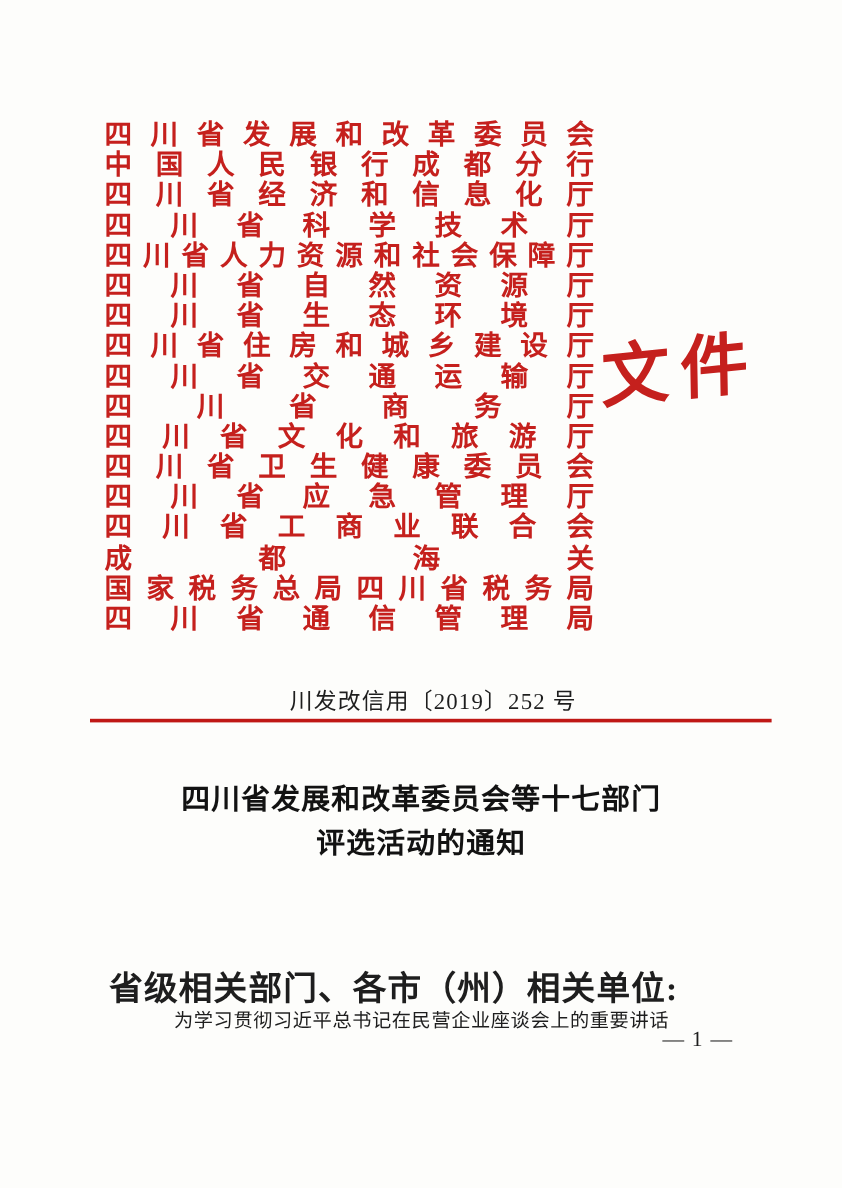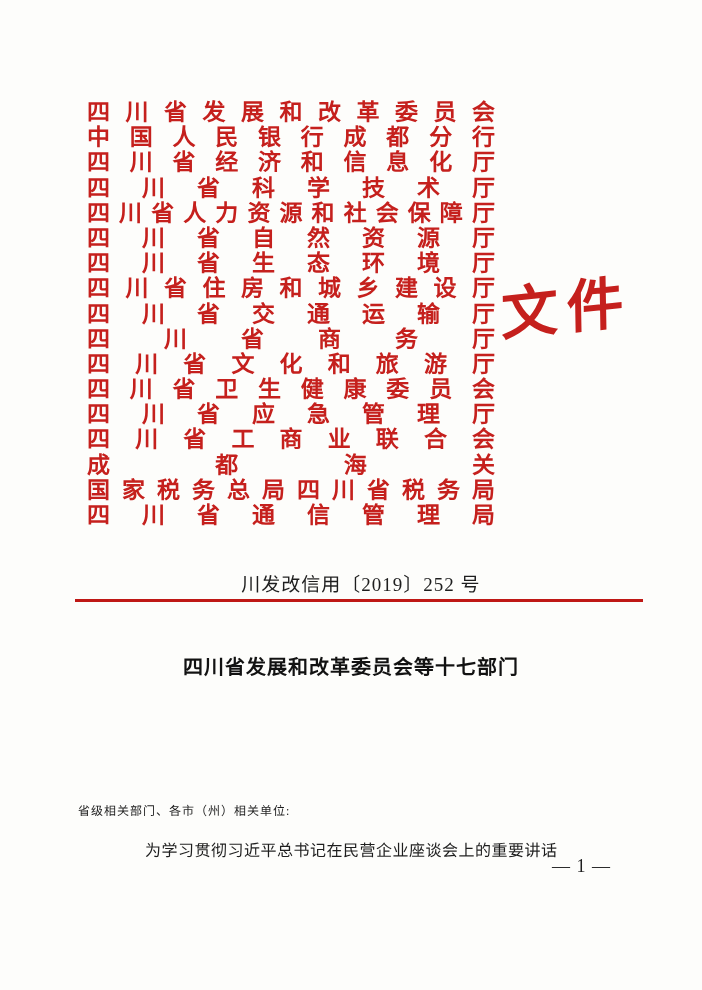--- a/index.html
+++ b/index.html
@@ -43,28 +43,28 @@
     transform:translateX(10px);
   }
   
   .red-line{
     position:absolute;top:599px;left:75px;width:568px;height:3px;
     background:var(--line-red);
   }
   
   .title{
     position:absolute;top:649px;left:0;width:100%;margin:0;
-    text-align:center;font-size:20px;font-weight:700;color:#121212;
+    text-align:center;font-size:24px;font-weight:700;color:#121212;
     line-height:37px;letter-spacing:1px;
   }
   .title .title-line{display:block;}
   
   .salutation{
-    position:absolute;left:78px;top:801px;
-    font-size:12px;color:var(--ink);letter-spacing:1px;white-space:nowrap;
+    position:absolute;left:91px;top:801px;
+    font-size:28px;color:var(--ink);letter-spacing:1px;white-space:nowrap;font-weight:bold;
   }
   .paragraph{
     position:absolute;left:145px;top:837px;
     font-size:16px;color:var(--ink);letter-spacing:0.5px;white-space:nowrap;
   }
   .page-number{
     position:absolute;left:552px;top:856px;
     font-size:18px;color:var(--ink);letter-spacing:1px;white-space:nowrap;
   }
 </style>
@@ -264,20 +264,21 @@
     </div>
 
   <div class="doc-type">文件</div>
 
   <div class="doc-number">川发改信用〔2019〕252 号</div>
 
   <div class="red-line"></div>
 
   <h1 class="title">
     <span class="title-line">四川省发展和改革委员会等十七部门</span>
+    <span class="title-line">评选活动的通知</span>
   </h1>
 
   <div class="salutation">省级相关部门、各市（州）相关单位:</div>
 
   <div class="paragraph">为学习贯彻习近平总书记在民营企业座谈会上的重要讲话</div>
 
   <div class="page-number">— 1 —</div>
 
 </div>
 

